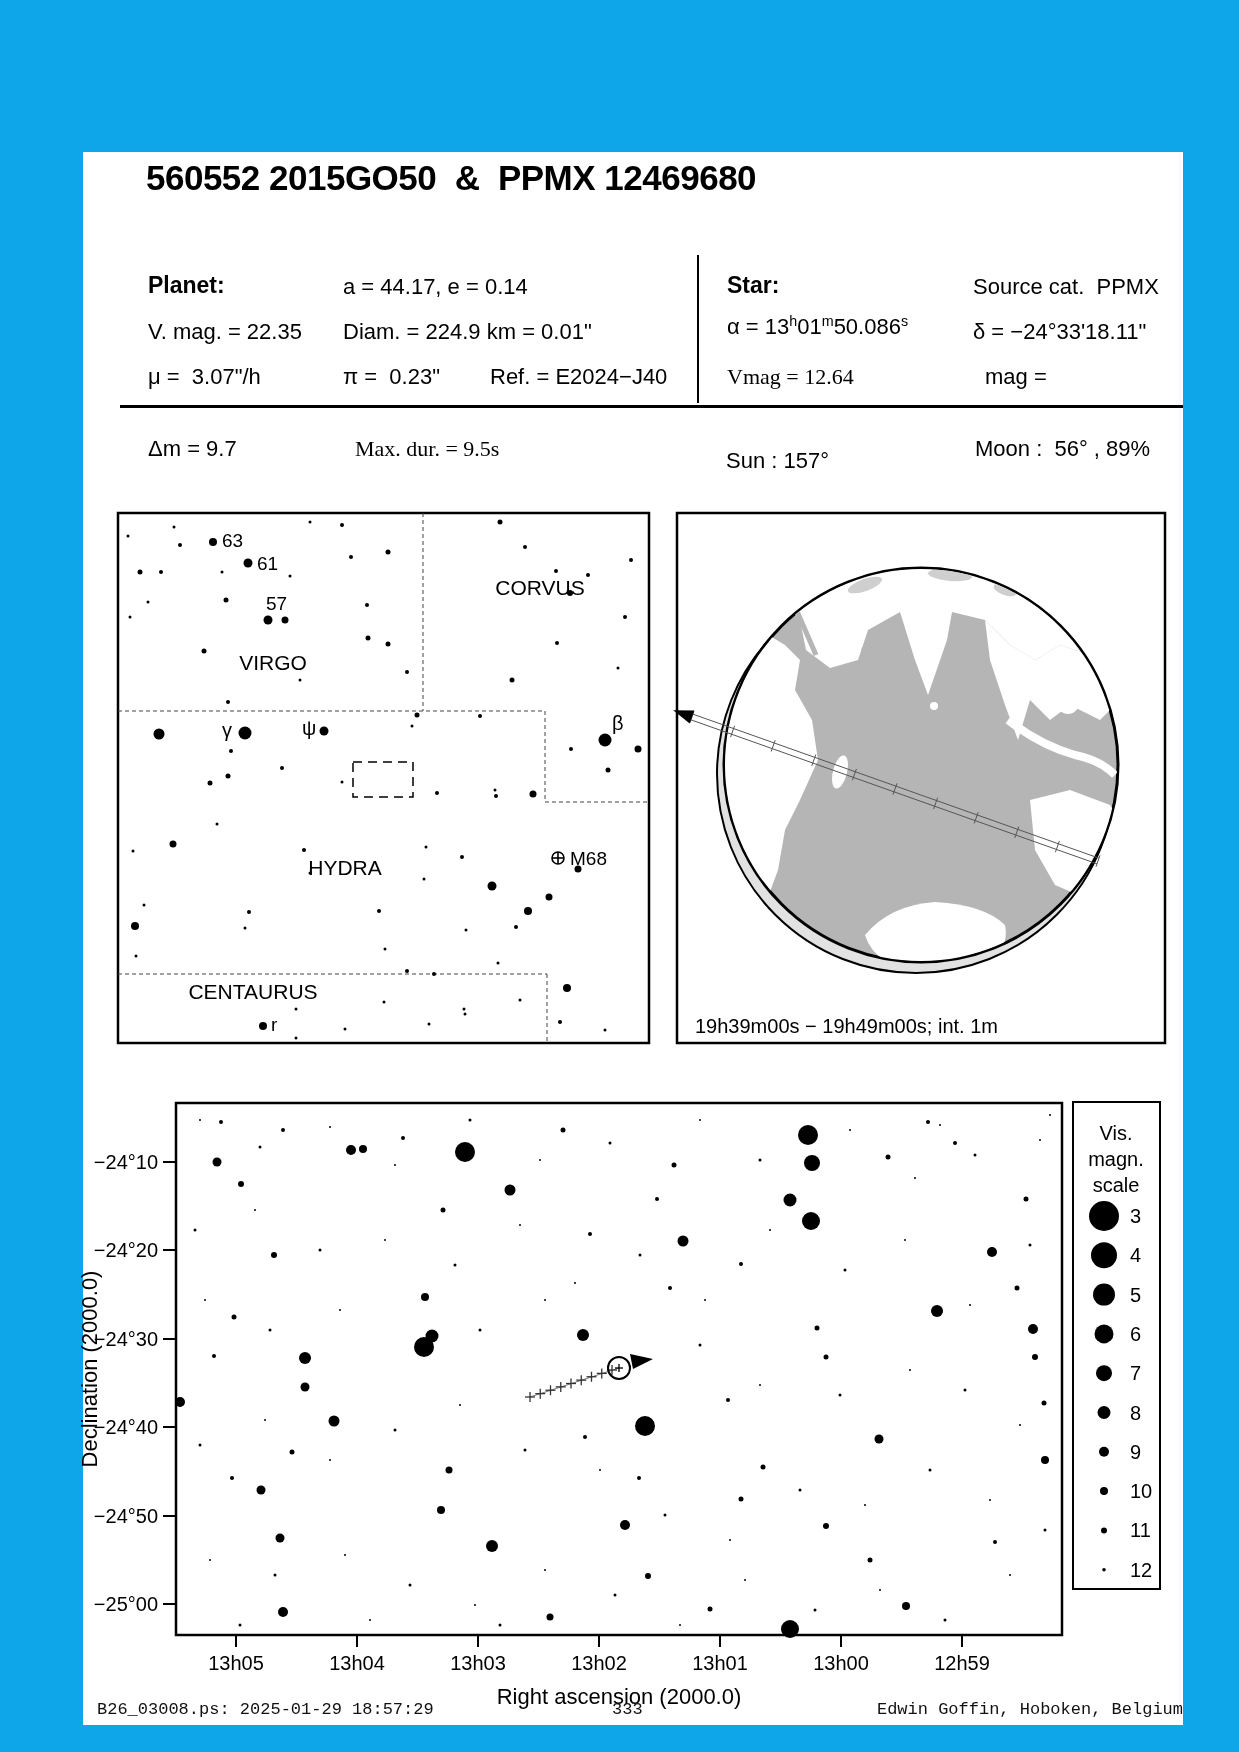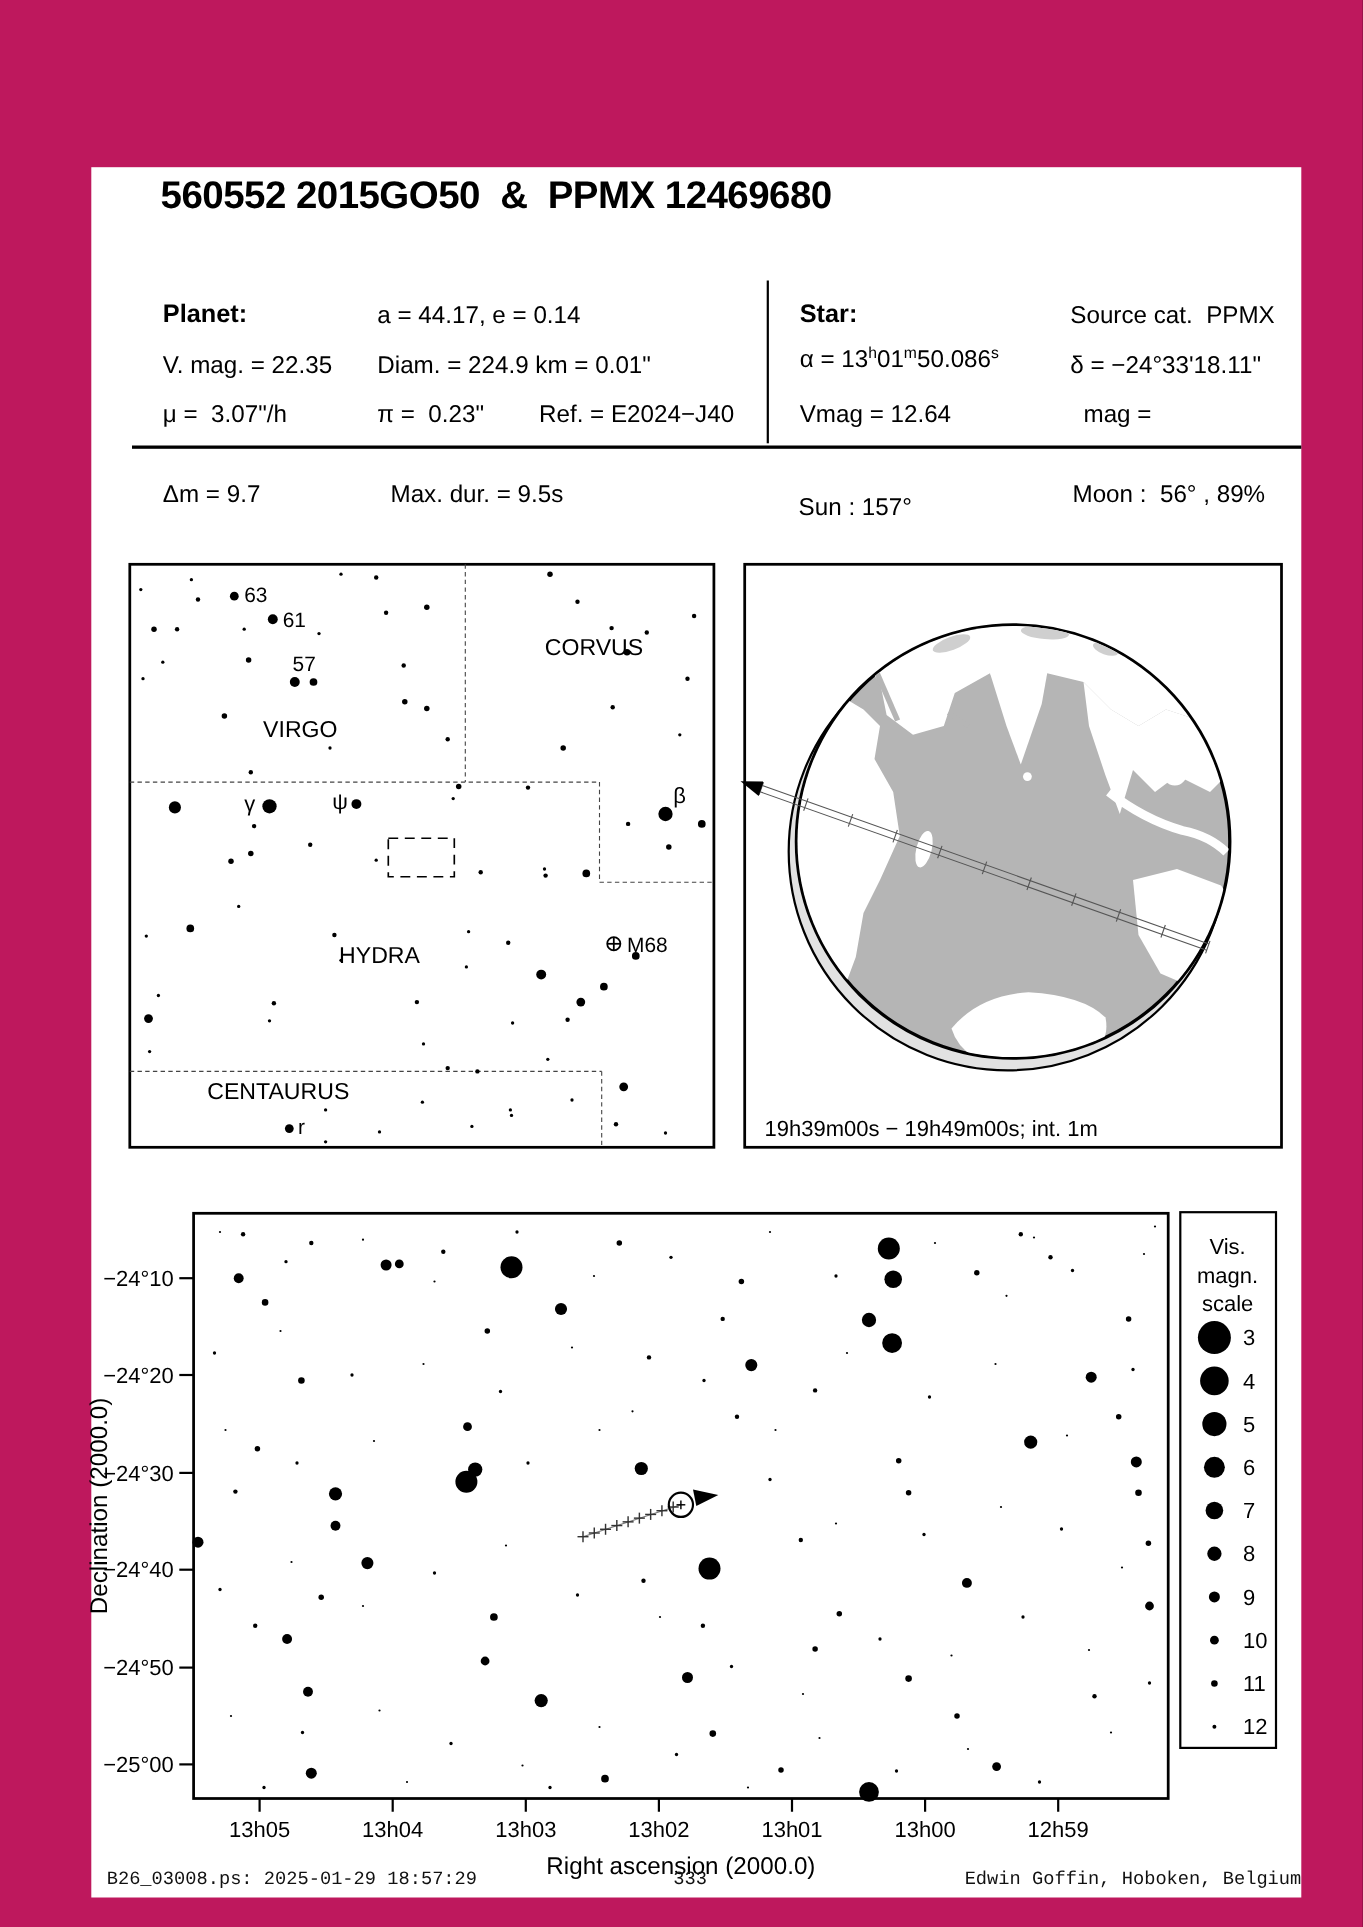--- a/index.html
+++ b/index.html
@@ -1,16 +1,16 @@
 <!DOCTYPE html>
 <html><head>
 <meta charset="utf-8">
 <style>
   html,body{margin:0;padding:0;background:#000;}
-  .page{position:relative;width:1239px;height:1752px;background:#be185d;overflow:hidden;
+  .page{position:relative;width:1239px;height:1752px;background:#0ea5e9;overflow:hidden;
         font-family:"Liberation Sans",sans-serif;color:#000;}
   .paper{position:absolute;left:83px;top:152px;width:1100px;height:1573px;background:#fff;}
   .abs{position:absolute;white-space:pre;}
   .title{font-size:35px;font-weight:bold;letter-spacing:-0.5px;}
   .subtitle{font-size:27px;}
   .fld{font-size:22px;}
   .lbl{font-size:23px;font-weight:bold;}
   sup.u{font-size:65%;vertical-align:super;line-height:0;}
   .vline{position:absolute;background:#000;}
   .hline{position:absolute;background:#000;}
@@ -33,27 +33,27 @@
   <div class="abs fld" style="left:148px;top:364px;">μ =  3.07"/h</div>
   <div class="abs fld" style="left:343px;top:364px;">π =  0.23"</div>
   <div class="abs fld" style="left:490px;top:364px;">Ref. = E2024−J40</div>
 
   <div class="vline" style="left:697px;top:255px;width:2px;height:148px;"></div>
 
   <div class="abs lbl" style="left:727px;top:272px;">Star:</div>
   <div class="abs fld" style="left:973px;top:274px;">Source cat.  PPMX</div>
   <div class="abs fld" style="left:727px;top:314px;"><span>α = 13</span><sup class="u">h</sup><span>01</span><sup class="u">m</sup><span>50.086</span><sup class="u">s</sup></div>
   <div class="abs fld" style="left:973px;top:319px;">δ = −24°33'18.11"</div>
-  <div class="abs fld" style="left:727px;top:364px;">Vmag = 12.64</div>
+  <div class="abs fld" style="left:727px;top:364px;font-family:Liberation Serif, serif;">Vmag = 12.64</div>
   <div class="abs fld" style="left:985px;top:364px;">mag =</div>
 
   <div class="hline" style="left:120px;top:405px;width:1063px;height:3px;"></div>
 
   <div class="abs fld" style="left:148px;top:436px;">Δm = 9.7</div>
-  <div class="abs fld" style="left:355px;top:436px;">Max. dur. = 9.5s</div>
+  <div class="abs fld" style="left:355px;top:436px;font-family:Liberation Serif, serif;">Max. dur. = 9.5s</div>
   <div class="abs fld" style="left:726px;top:448px;">Sun : 157°</div>
   <div class="abs fld" style="left:975px;top:436px;">Moon :  56° , 89%</div>
 
   <svg style="left:0;top:0;" width="1239" height="1752" viewBox="0 0 1239 1752">
     <rect x="118" y="513" width="531" height="530" fill="#fff" stroke="#000" stroke-width="2.5"></rect>
     <g id="finder-boundaries">
         <line x1="423" y1="513" x2="423" y2="711" stroke="#444" stroke-width="1" stroke-dasharray="4 3"></line>
         <line x1="118" y1="711" x2="545" y2="711" stroke="#444" stroke-width="1" stroke-dasharray="4 3"></line>
         <line x1="545" y1="711" x2="545" y2="802" stroke="#444" stroke-width="1" stroke-dasharray="4 3"></line>
         <line x1="545" y1="802" x2="649" y2="802" stroke="#444" stroke-width="1" stroke-dasharray="4 3"></line>

